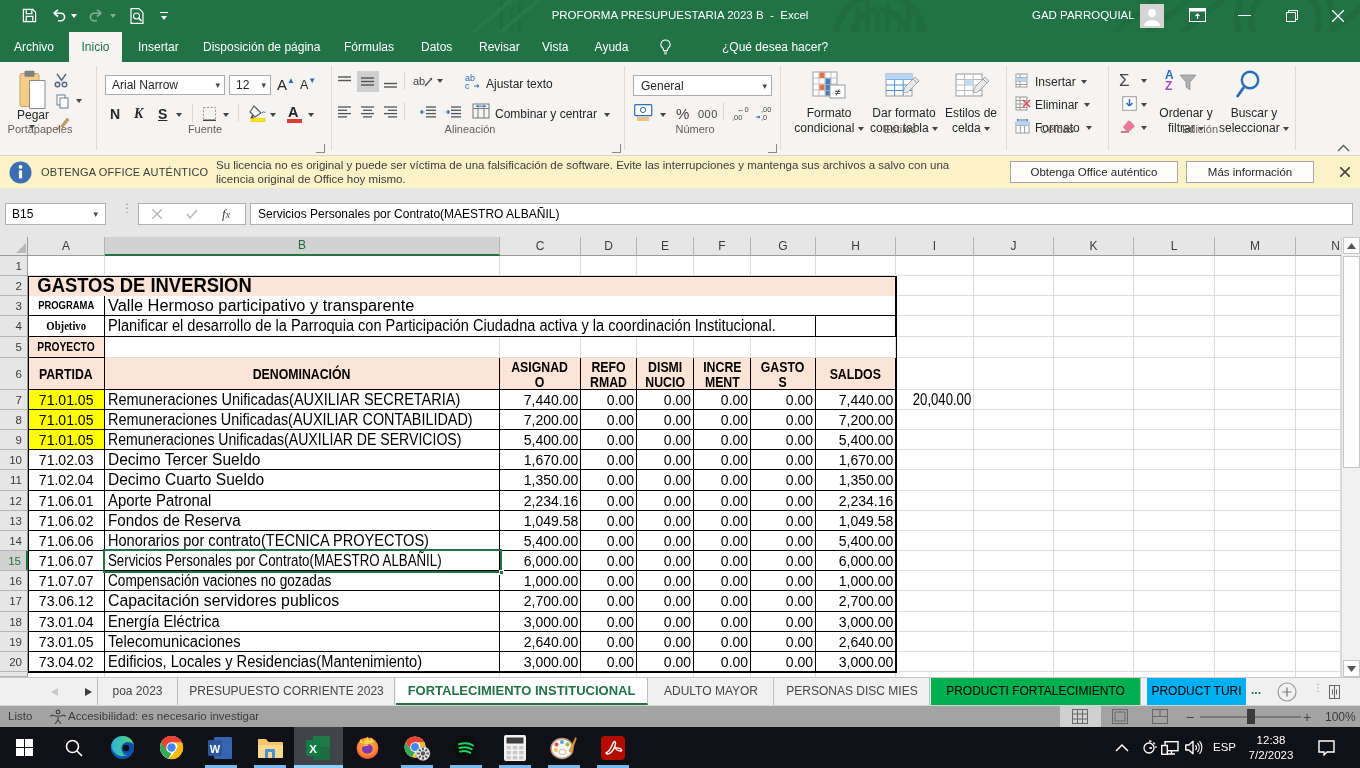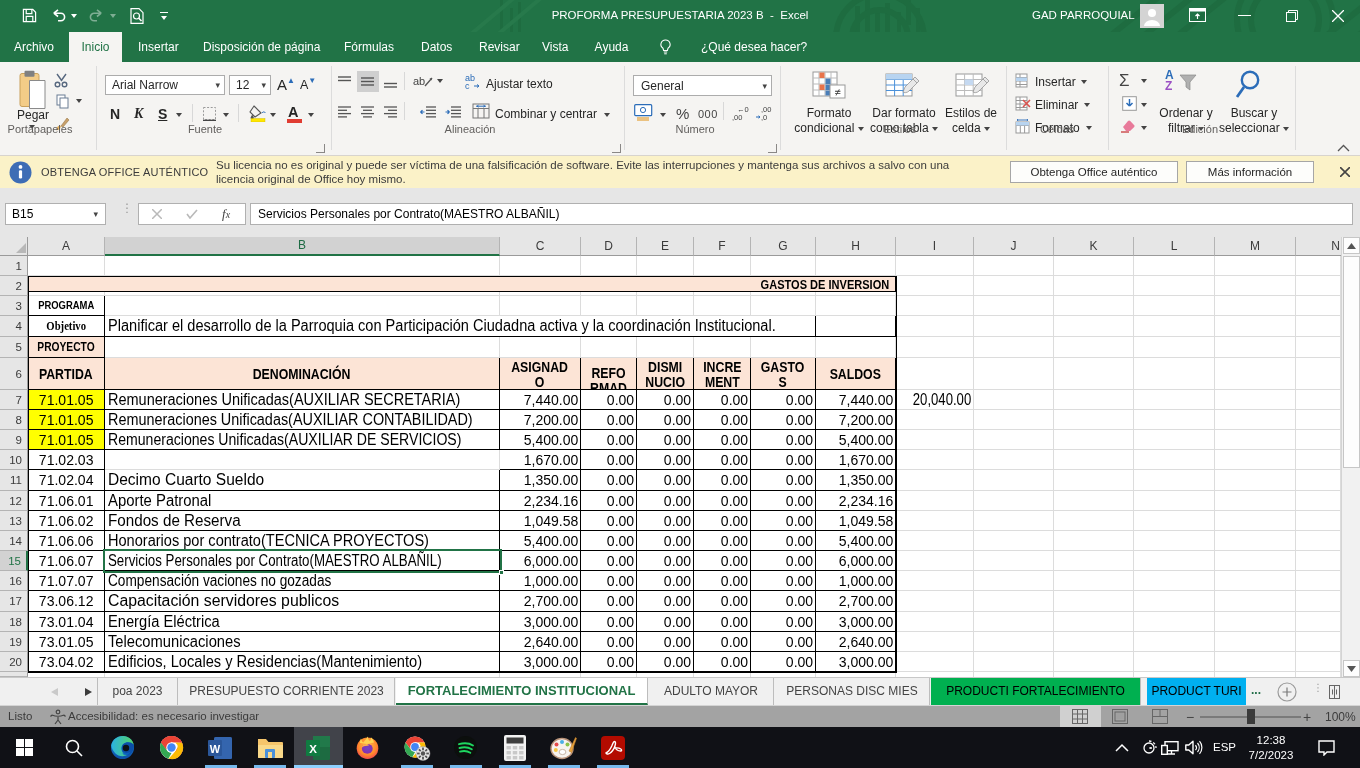--- a/index.html
+++ b/index.html
@@ -141,21 +141,21 @@
   <div class="rtab" style="left:203px;width:117px">Disposición de página</div>
   <div class="rtab" style="left:344px;width:50px">Fórmulas</div>
   <div class="rtab" style="left:421px;width:31px">Datos</div>
   <div class="rtab" style="left:479px;width:38px">Revisar</div>
   <div class="rtab" style="left:542px;width:26px">Vista</div>
   <div class="rtab" style="left:594px;width:35px">Ayuda</div>
   <svg style="position:absolute;left:659px;top:7px" width="13" height="17" viewBox="0 0 13 17">
         <path d="M6.5 1 a4.5 4.5 0 0 1 2.5 8.3 l-.6 2.2 h-3.8 l-.6 -2.2 A4.5 4.5 0 0 1 6.5 1 z" fill="none" stroke="#fff" stroke-width="1.1"></path>
         <path d="M4.8 13 h3.4 M5.2 14.8 h2.6" stroke="#fff" stroke-width="1"></path>
       </svg>
-  <div class="rtab" style="left:701px;width:100px;text-align:left">¿Qué desea hacer?</div>
+  <div class="rtab" style="left:722px;width:100px;text-align:left">¿Qué desea hacer?</div>
 </div>
 
 <div id="ribbon">
   <div class="gdiv" style="left:96px"></div>
   <div class="gdiv" style="left:331px"></div>
   <div class="gdiv" style="left:624px"></div>
   <div class="gdiv" style="left:780px"></div>
   <div class="gdiv" style="left:1006px"></div>
   <div class="gdiv" style="left:1108px"></div>
   <div class="gdiv" style="left:1295px"></div>
@@ -500,30 +500,31 @@
 <div class="gl-h" style="left:28px;top:253px;width:1313px"></div>
 <div class="gl-h" style="left:28px;top:273px;width:1313px"></div>
 <div class="gl-h" style="left:28px;top:293px;width:1313px"></div>
 <div class="gl-h" style="left:28px;top:313px;width:1313px"></div>
 <div class="gl-h" style="left:28px;top:333px;width:1313px"></div>
 <div class="gl-h" style="left:28px;top:353px;width:1313px"></div>
 <div class="gl-h" style="left:28px;top:374px;width:1313px"></div>
 <div class="gl-h" style="left:28px;top:394px;width:1313px"></div>
 <div class="gl-h" style="left:28px;top:414px;width:1313px"></div>
 <div class="gl-h" style="left:28px;top:434px;width:1313px"></div>
-<div class="tcell peach" style="left:28px;top:39px;width:868px;height:16px;line-height:19px;text-align:right;font-weight:bold;font-size:12px"><span class="nc" style="transform:scaleX(.92)">GASTOS DE INVERSION</span></div>
+<div class="tcell peach" style="left:28px;top:39px;width:868px;height:23px;line-height:19px;text-align:left;font-weight:bold;font-size:20px"><span class="nc" style="transform:scaleX(.92)">GASTOS DE INVERSION</span></div>
 <div class="tcell " style="left:28px;top:59px;width:77px;height:20px;line-height:19px;text-align:center;font-weight:bold;font-size:11.5px"><span class="nc">PROGRAMA</span></div>
+<div class="tcell " style="left:105px;top:59px;width:791px;height:20px;line-height:19px;padding-left:3px;font-size:16px"><span class="n" style="transform:scaleX(1.02)">Valle Hermoso participativo y transparente</span></div>
 <div class="tcell " style="left:28px;top:79px;width:77px;height:21px;line-height:20px;text-align:center;font-weight:bold;font-size:13px;font-family:'Liberation Serif',serif"><span class="nc">Objetivo</span></div>
 <div class="tcell " style="left:105px;top:79px;width:711px;height:21px;line-height:20px;padding-left:3px;font-size:16px"><span class="n" style="transform:scaleX(.91)">Planificar el desarrollo de la Parroquia con Participación Ciudadna activa y la coordinación Institucional.</span></div>
 <div class="tcell " style="left:816px;top:79px;width:80px;height:21px;line-height:20px;"></div>
 <div class="tcell peach" style="left:28px;top:100px;width:77px;height:21px;line-height:20px;text-align:center;font-weight:bold;font-size:12.5px"><span class="nc">PROYECTO</span></div>
 <div class="tcell peach" style="left:28px;top:121px;width:77px;height:32px;line-height:31px;text-align:center;font-weight:bold;font-size:15px;line-height:31px;"><span class="nc">PARTIDA</span></div>
 <div class="tcell peach" style="left:105px;top:121px;width:395px;height:32px;line-height:31px;text-align:center;font-weight:bold;font-size:15px;line-height:31px;"><span class="nc">DENOMINACIÓN</span></div>
 <div class="tcell peach" style="left:500px;top:121px;width:81px;height:32px;line-height:31px;text-align:center;font-weight:bold;font-size:15px;line-height:15px;padding-top:1px;"><span class="nc" style="line-height:15px">ASIGNAD<br>O</span></div>
-<div class="tcell peach" style="left:581px;top:121px;width:56px;height:32px;line-height:31px;text-align:center;font-weight:bold;font-size:15px;line-height:15px;padding-top:7px;"><span class="nc" style="line-height:15px">REFO<br>RMAD</span></div>
+<div class="tcell peach" style="left:581px;top:121px;width:56px;height:32px;line-height:31px;text-align:center;font-weight:bold;font-size:15px;line-height:15px;padding-top:1px;"><span class="nc" style="line-height:15px">REFO<br>RMAD</span></div>
 <div class="tcell peach" style="left:637px;top:121px;width:57px;height:32px;line-height:31px;text-align:center;font-weight:bold;font-size:15px;line-height:15px;padding-top:1px;"><span class="nc" style="line-height:15px">DISMI<br>NUCIO</span></div>
 <div class="tcell peach" style="left:694px;top:121px;width:57px;height:32px;line-height:31px;text-align:center;font-weight:bold;font-size:15px;line-height:15px;padding-top:1px;"><span class="nc" style="line-height:15px">INCRE<br>MENT</span></div>
 <div class="tcell peach" style="left:751px;top:121px;width:65px;height:32px;line-height:31px;text-align:center;font-weight:bold;font-size:15px;line-height:15px;padding-top:1px;"><span class="nc" style="line-height:15px">GASTO<br>S</span></div>
 <div class="tcell peach" style="left:816px;top:121px;width:80px;height:32px;line-height:31px;text-align:center;font-weight:bold;font-size:15px;line-height:31px;"><span class="nc">SALDOS</span></div>
 <div class="tcell yell" style="left:28px;top:153px;width:77px;height:20px;line-height:19px;text-align:center;font-size:15.5px"><span class="nc" style="transform:scaleX(.905)">71.01.05</span></div>
 <div class="tcell " style="left:105px;top:153px;width:395px;height:20px;line-height:19px;padding-left:3px;font-size:16px"><span class="n" style="transform:scaleX(0.905)">Remuneraciones Unificadas(AUXILIAR SECRETARIA)</span></div>
 <div class="tcell " style="left:500px;top:153px;width:81px;height:20px;line-height:19px;text-align:right;padding-right:2px;font-size:15.5px"><span class="nr" style="transform:scaleX(.905)">7,440.00</span></div>
 <div class="tcell " style="left:581px;top:153px;width:56px;height:20px;line-height:19px;text-align:right;padding-right:2px;font-size:15.5px"><span class="nr" style="transform:scaleX(.905)">0.00</span></div>
 <div class="tcell " style="left:637px;top:153px;width:57px;height:20px;line-height:19px;text-align:right;padding-right:2px;font-size:15.5px"><span class="nr" style="transform:scaleX(.905)">0.00</span></div>
 <div class="tcell " style="left:694px;top:153px;width:57px;height:20px;line-height:19px;text-align:right;padding-right:2px;font-size:15.5px"><span class="nr" style="transform:scaleX(.905)">0.00</span></div>
@@ -539,20 +540,21 @@
 <div class="tcell " style="left:816px;top:173px;width:80px;height:20px;line-height:19px;text-align:right;padding-right:2px;font-size:15.5px"><span class="nr" style="transform:scaleX(.905)">7,200.00</span></div>
 <div class="tcell yell" style="left:28px;top:193px;width:77px;height:20px;line-height:19px;text-align:center;font-size:15.5px"><span class="nc" style="transform:scaleX(.905)">71.01.05</span></div>
 <div class="tcell " style="left:105px;top:193px;width:395px;height:20px;line-height:19px;padding-left:3px;font-size:16px"><span class="n" style="transform:scaleX(0.88)">Remuneraciones Unificadas(AUXILIAR DE SERVICIOS)</span></div>
 <div class="tcell " style="left:500px;top:193px;width:81px;height:20px;line-height:19px;text-align:right;padding-right:2px;font-size:15.5px"><span class="nr" style="transform:scaleX(.905)">5,400.00</span></div>
 <div class="tcell " style="left:581px;top:193px;width:56px;height:20px;line-height:19px;text-align:right;padding-right:2px;font-size:15.5px"><span class="nr" style="transform:scaleX(.905)">0.00</span></div>
 <div class="tcell " style="left:637px;top:193px;width:57px;height:20px;line-height:19px;text-align:right;padding-right:2px;font-size:15.5px"><span class="nr" style="transform:scaleX(.905)">0.00</span></div>
 <div class="tcell " style="left:694px;top:193px;width:57px;height:20px;line-height:19px;text-align:right;padding-right:2px;font-size:15.5px"><span class="nr" style="transform:scaleX(.905)">0.00</span></div>
 <div class="tcell " style="left:751px;top:193px;width:65px;height:20px;line-height:19px;text-align:right;padding-right:2px;font-size:15.5px"><span class="nr" style="transform:scaleX(.905)">0.00</span></div>
 <div class="tcell " style="left:816px;top:193px;width:80px;height:20px;line-height:19px;text-align:right;padding-right:2px;font-size:15.5px"><span class="nr" style="transform:scaleX(.905)">5,400.00</span></div>
 <div class="tcell " style="left:28px;top:213px;width:77px;height:20px;line-height:19px;text-align:center;font-size:15.5px"><span class="nc" style="transform:scaleX(.905)">71.02.03</span></div>
+<div class="tcell " style="left:105px;top:213px;width:395px;height:20px;line-height:19px;padding-left:3px;font-size:16px"><span class="n" style="transform:scaleX(0.97)">Decimo Tercer Sueldo</span></div>
 <div class="tcell " style="left:500px;top:213px;width:81px;height:20px;line-height:19px;text-align:right;padding-right:2px;font-size:15.5px"><span class="nr" style="transform:scaleX(.905)">1,670.00</span></div>
 <div class="tcell " style="left:581px;top:213px;width:56px;height:20px;line-height:19px;text-align:right;padding-right:2px;font-size:15.5px"><span class="nr" style="transform:scaleX(.905)">0.00</span></div>
 <div class="tcell " style="left:637px;top:213px;width:57px;height:20px;line-height:19px;text-align:right;padding-right:2px;font-size:15.5px"><span class="nr" style="transform:scaleX(.905)">0.00</span></div>
 <div class="tcell " style="left:694px;top:213px;width:57px;height:20px;line-height:19px;text-align:right;padding-right:2px;font-size:15.5px"><span class="nr" style="transform:scaleX(.905)">0.00</span></div>
 <div class="tcell " style="left:751px;top:213px;width:65px;height:20px;line-height:19px;text-align:right;padding-right:2px;font-size:15.5px"><span class="nr" style="transform:scaleX(.905)">0.00</span></div>
 <div class="tcell " style="left:816px;top:213px;width:80px;height:20px;line-height:19px;text-align:right;padding-right:2px;font-size:15.5px"><span class="nr" style="transform:scaleX(.905)">1,670.00</span></div>
 <div class="tcell " style="left:28px;top:233px;width:77px;height:21px;line-height:20px;text-align:center;font-size:15.5px"><span class="nc" style="transform:scaleX(.905)">71.02.04</span></div>
 <div class="tcell " style="left:105px;top:233px;width:395px;height:21px;line-height:20px;padding-left:3px;font-size:16px"><span class="n" style="transform:scaleX(0.97)">Decimo Cuarto Sueldo</span></div>
 <div class="tcell " style="left:500px;top:233px;width:81px;height:21px;line-height:20px;text-align:right;padding-right:2px;font-size:15.5px"><span class="nr" style="transform:scaleX(.905)">1,350.00</span></div>
 <div class="tcell " style="left:581px;top:233px;width:56px;height:21px;line-height:20px;text-align:right;padding-right:2px;font-size:15.5px"><span class="nr" style="transform:scaleX(.905)">0.00</span></div>

